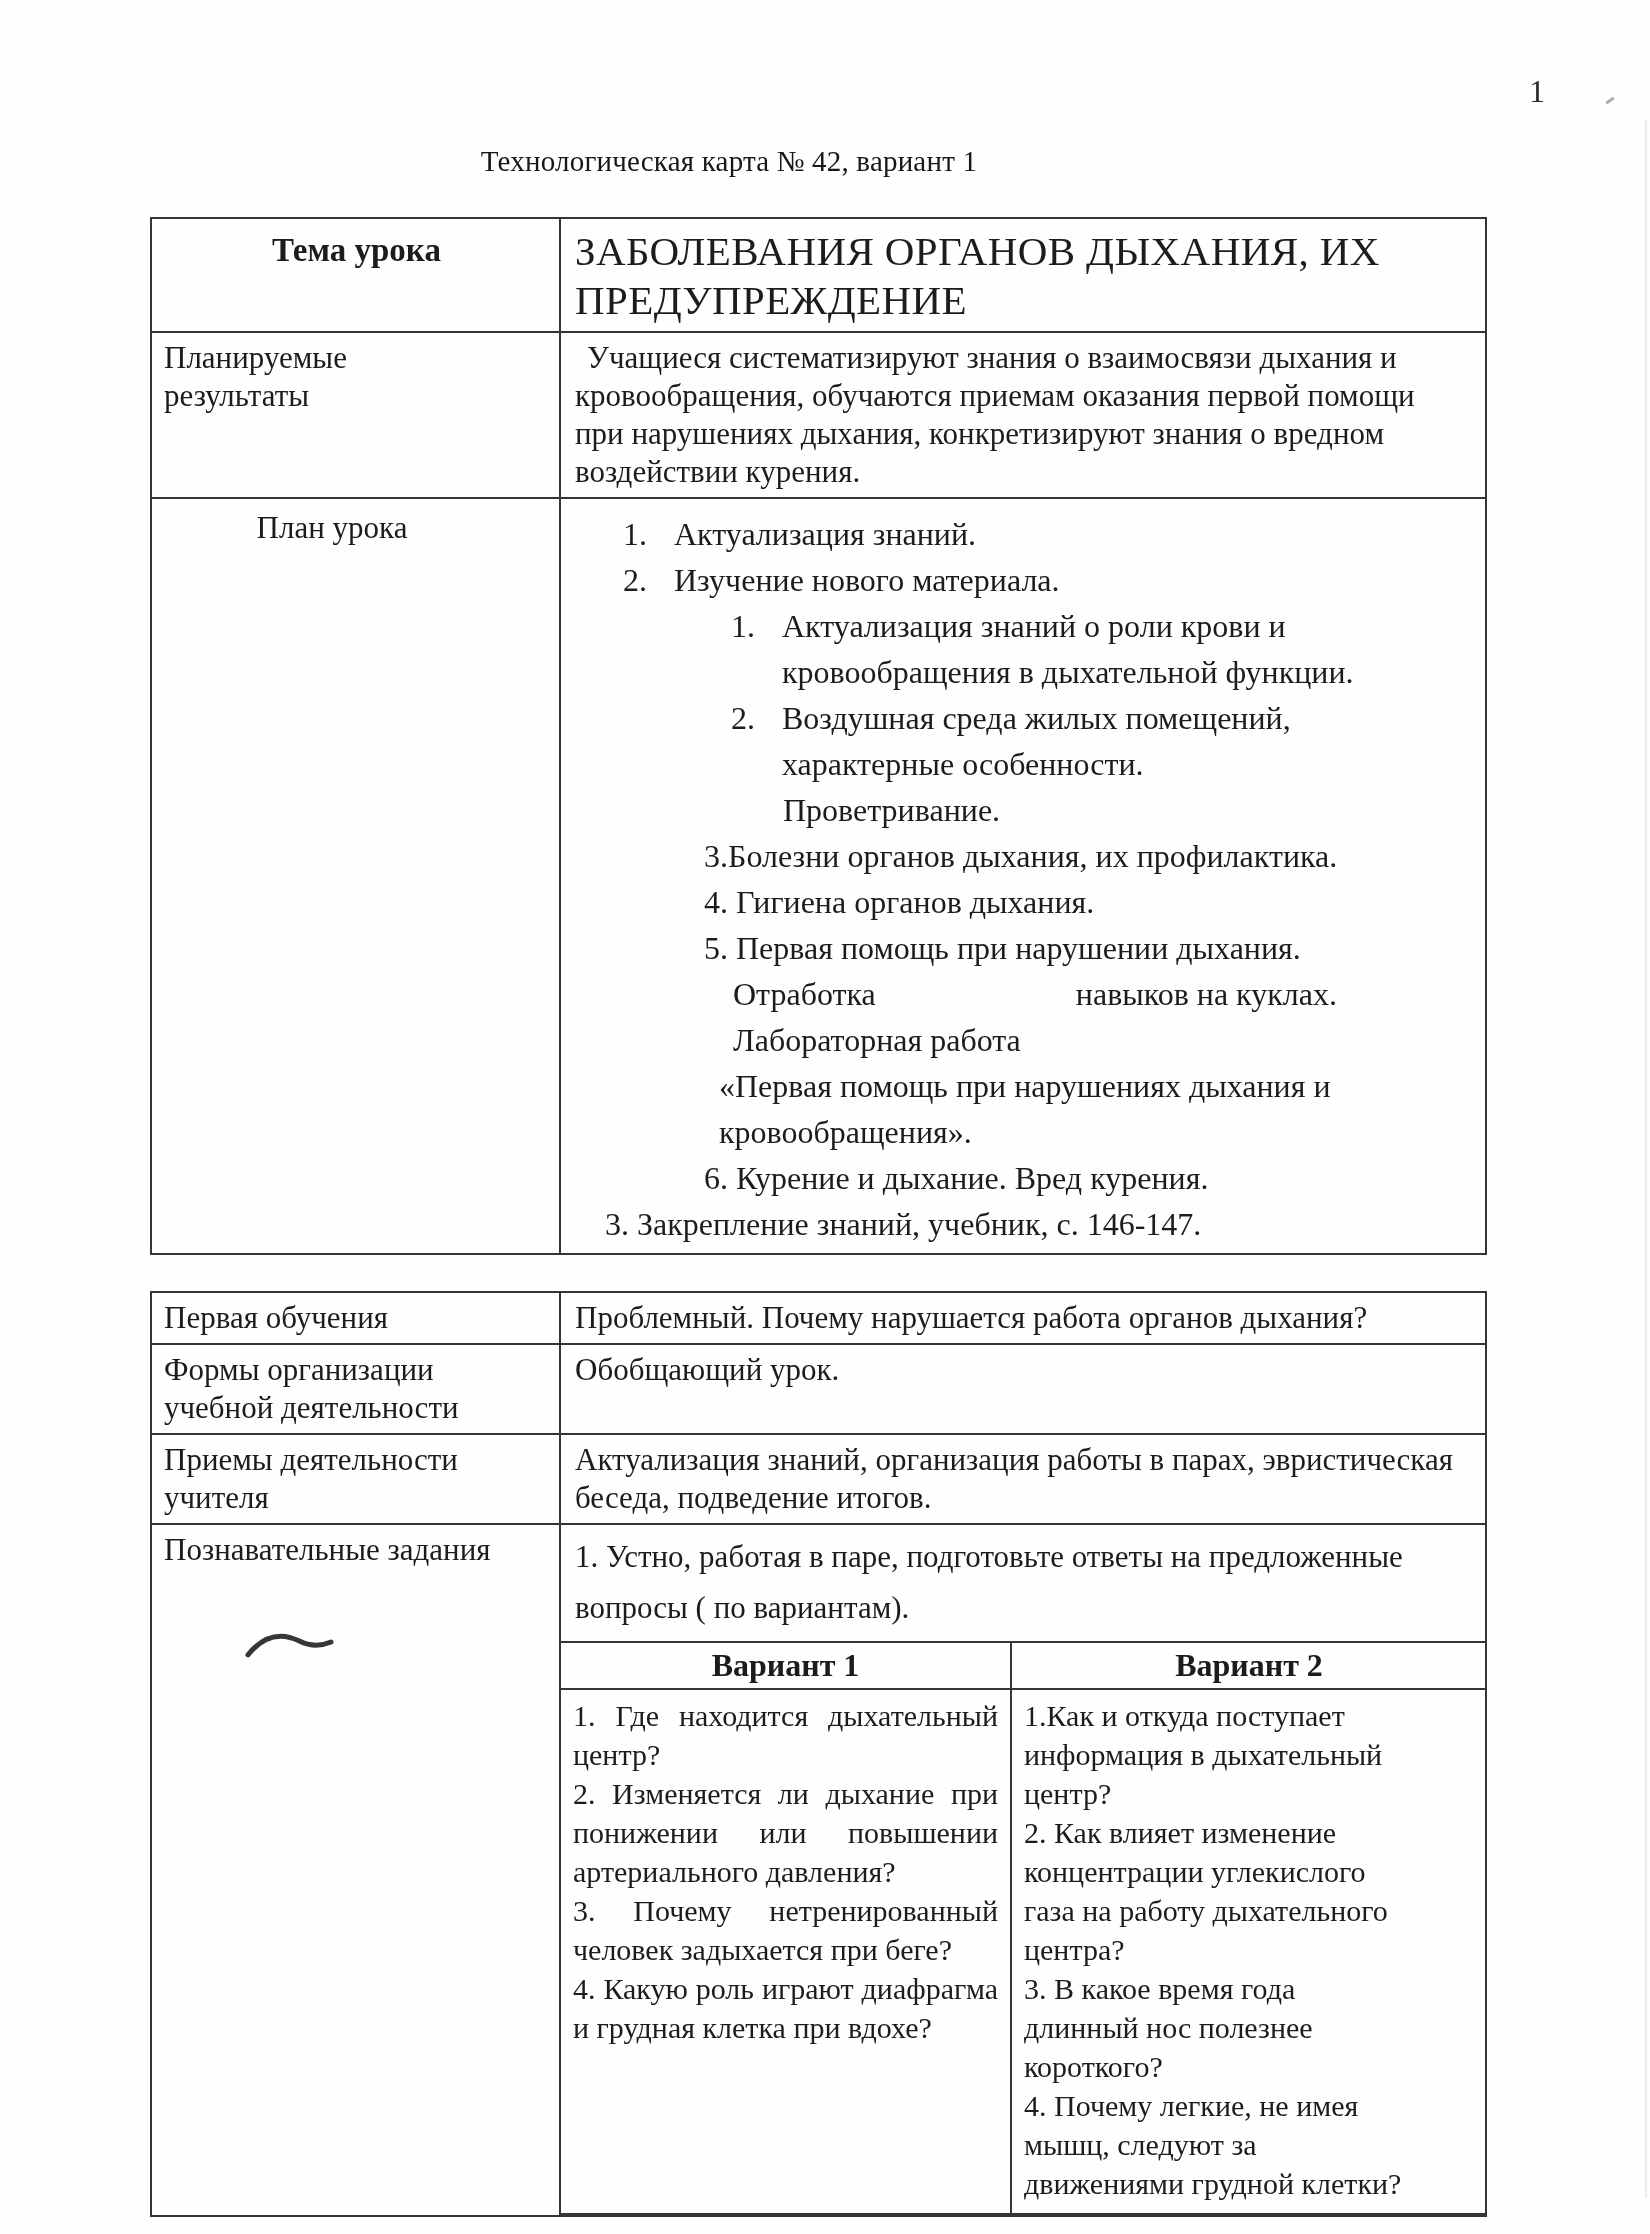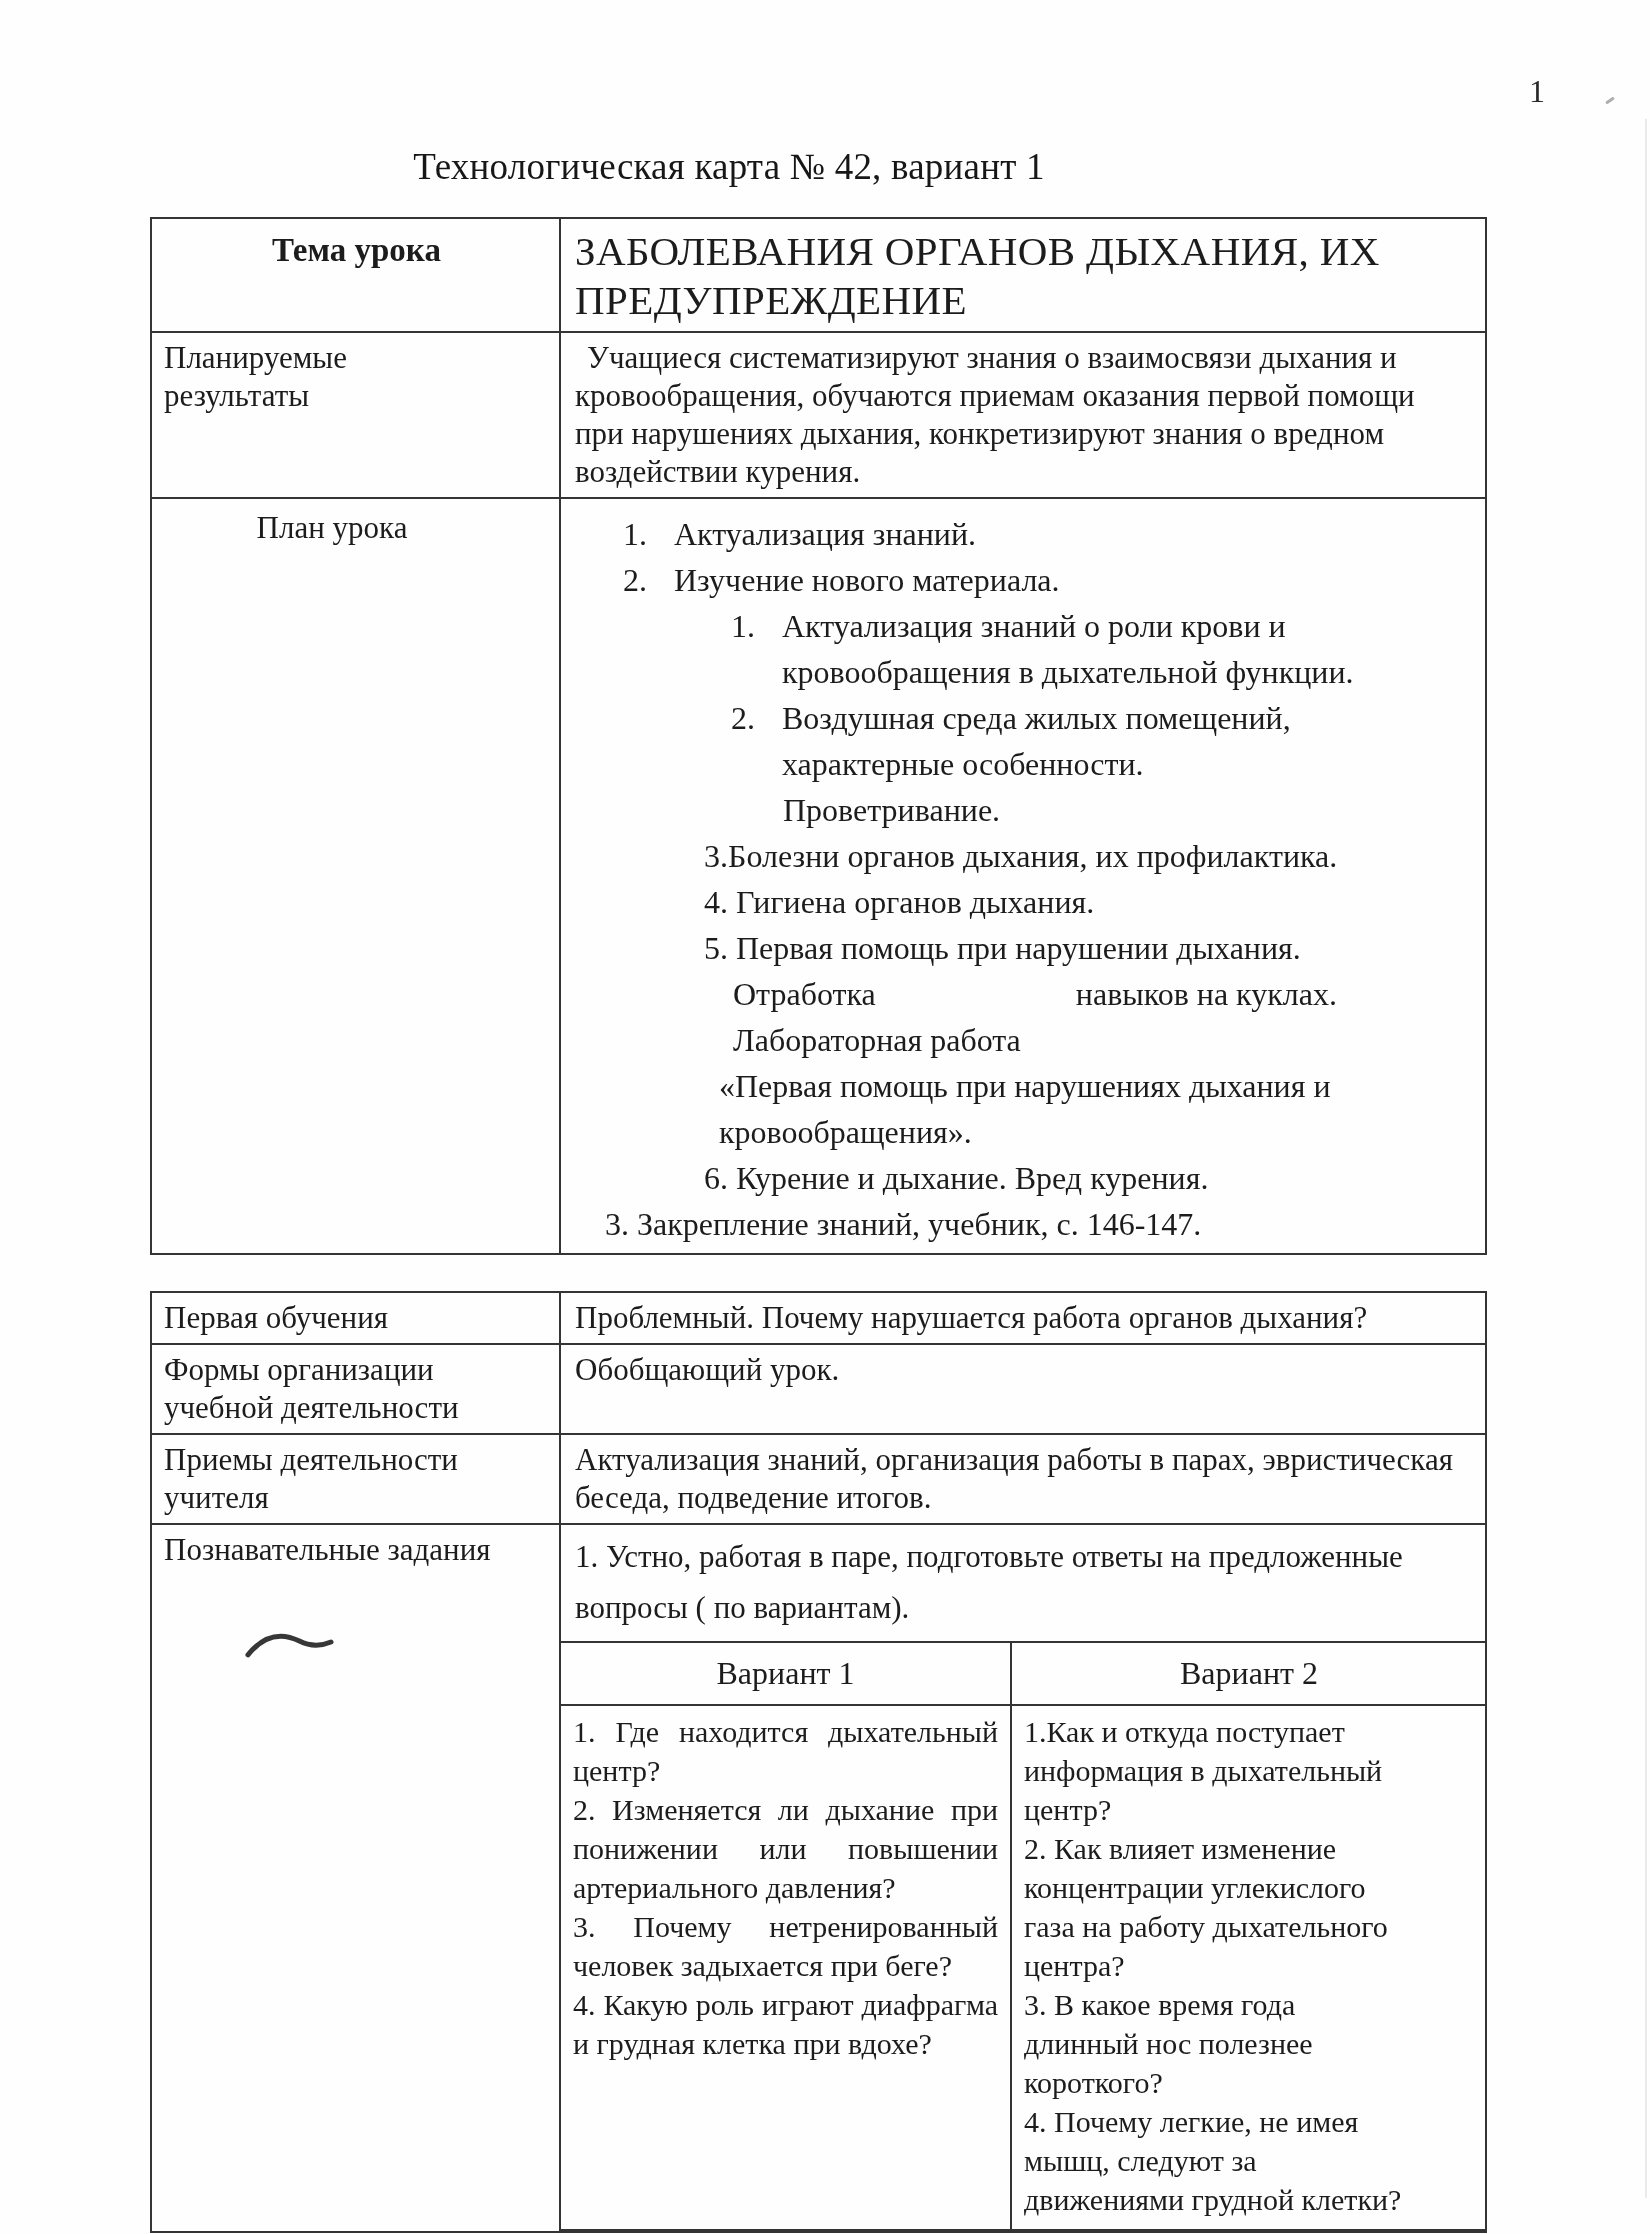--- a/index.html
+++ b/index.html
@@ -20,21 +20,21 @@
     position: absolute; left: 1529px; top: 73px;
     font-size: 32px; color: #2a2a2a;
   }
   .scan-speck {
     position: absolute; left: 1605px; top: 99px;
     width: 10px; height: 3px; background: #9a9a9a;
     transform: rotate(-35deg); border-radius: 2px; opacity: .8;
   }
   .doc-title {
     position: absolute; top: 145px; left: 0; width: 1458px;
-    text-align: center; font-size: 37px; font-weight: normal; color: #171717;
+    text-align: center; font-size: 29px; font-weight: normal; color: #171717;
     letter-spacing: 0.2px;
   }
   .tables-wrap { position: absolute; top: 217px; left: 150px; width: 1335px; }
   table.card {
     width: 1335px; border-collapse: collapse; table-layout: fixed;
   }
   table.card td { border: 2px solid #343434; vertical-align: top; }
   col.c-label { width: 409px; }
   col.c-content { width: 926px; }
   .table-gap { height: 36px; }
@@ -73,22 +73,22 @@
   .task-intro { padding: 6px 14px 8px 14px; font-size: 31px; line-height: 51px; }
   table.variants {
     width: 100%; border-collapse: collapse; table-layout: fixed;
   }
   table.variants th, table.variants td { border: 2px solid #343434; }
   table.variants th:first-child, table.variants td:first-child { border-left: none; }
   table.variants th:last-child, table.variants td:last-child { border-right: none; }
   col.c-v1 { width: 450px; }
   col.c-v2 { width: 475px; }
   .variant-header {
-    font-weight: normal; font-size: 32px; height: 32px;
-    text-align: center; vertical-align: middle; padding: 12px 0;
+    font-weight: bold; font-size: 32px; height: 32px;
+    text-align: center; vertical-align: middle; padding: 4px 0;
   }
   .variant-cell {
     vertical-align: top; padding: 6px 12px 10px 12px;
     font-size: 30px; line-height: 39px;
   }
   .variant-cell.just { text-align: justify; }
   .q { margin: 0; }
 
   .pen-mark { position: absolute; left: 244px; top: 1628px; opacity: .9; }
 </style>

